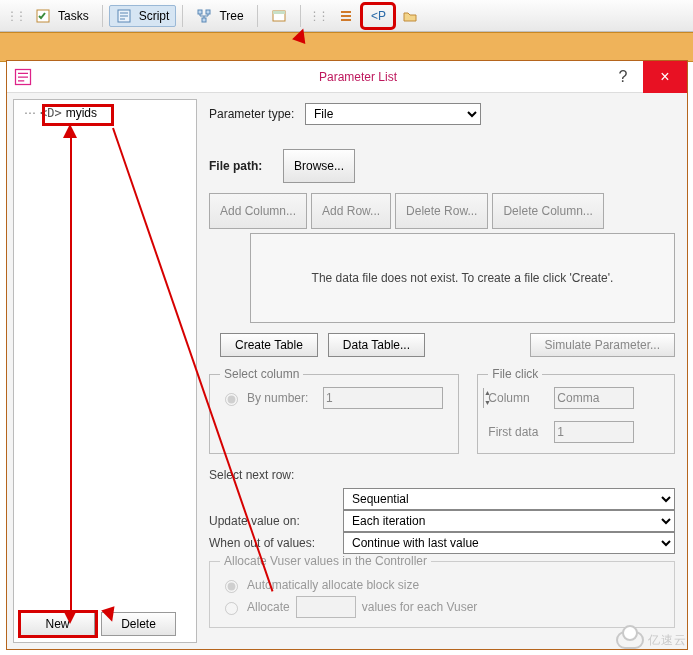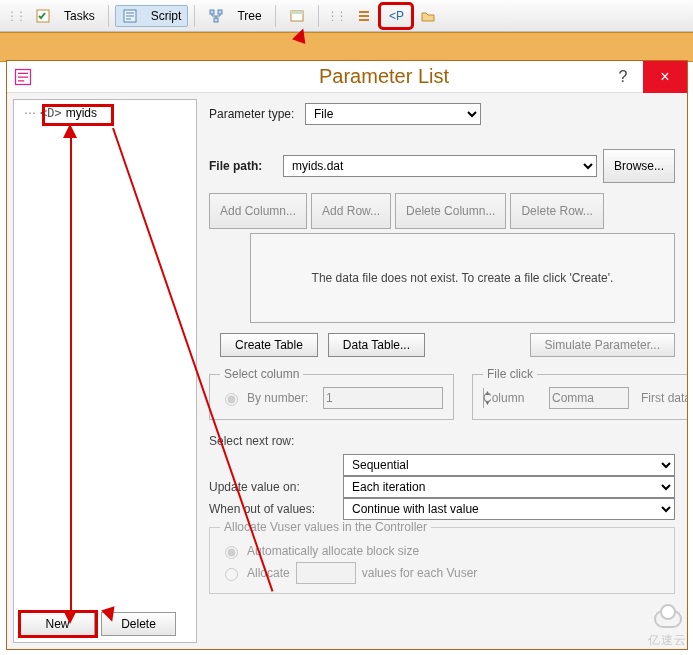--- a/index.html
+++ b/index.html
@@ -1,31 +1,31 @@
 <!DOCTYPE html>
 <html><head>
 <meta charset="utf-8">
 <style>
 * { box-sizing: border-box; font-family: "Segoe UI", Tahoma, sans-serif; font-size: 12px; }
 body { margin: 0; background: #fff; width: 693px; height: 655px; overflow: hidden; position: relative; }
 
 .top-toolbar { height: 32px; background: linear-gradient(#fdfdfd,#e8e8e8); border-bottom: 1px solid #c0c0c0; display:flex; align-items:center; padding: 0 4px; gap:2px; }
 .tb-sep { width:1px; height:22px; background:#c8c8c8; margin:0 4px; }
-.tb-btn { display:flex; align-items:center; gap:13px; padding:2px 6px; border:1px solid transparent; border-radius:2px; cursor:pointer; }
+.tb-btn { display:flex; align-items:center; gap:7px; padding:2px 6px; border:1px solid transparent; border-radius:2px; cursor:pointer; }
 .tb-btn.active { background:#d6e5f3; border-color:#9ab8d6; }
 .tb-btn.hi { outline:3px solid #d60000; }
 .ico { width:16px; height:16px; display:inline-block; }
 .grip { color:#aaa; padding:0 2px; letter-spacing:-3px; }
 
 .strip { height:30px; background:#efb35a; border-top:1px solid #c88723; border-bottom:1px solid #c88723; }
 
 .pl-window { position:absolute; left:6px; top:60px; width:682px; height:590px; background:#f4f4f4; border:1px solid #b5651d; }
 .pl-title { height:32px; background:#fff; display:flex; align-items:center; border-bottom:1px solid #ddd; }
 .pl-ico { width:20px; height:20px; margin:0 6px; }
-.pl-title-txt { flex:1; padding-left:280px; color:#a16207; font-size:20px; }
+.pl-title-txt { flex:1; padding-left:280px; color:#be185d; font-size:12px; }
 .pl-help { width:40px; text-align:center; color:#444; font-size:16px; cursor:pointer; }
 .pl-close { width:44px; height:32px; background:#e81123; color:#fff; text-align:center; line-height:32px; font-size:16px; cursor:pointer; }
 
 .pl-body { display:flex; height:calc(100% - 32px); }
 .left-pane { width:184px; background:#fff; border:1px solid #bbb; margin:6px 0 6px 6px; position:relative; }
 .tree-item { padding:6px 10px; display:flex; gap:4px; align-items:center; }
 .tree-item .tag { font-family:monospace; color:#555; }
 .tree-hi { position:absolute; left:28px; top:4px; width:72px; height:22px; border:3px solid #d60000; pointer-events:none; }
 
 .btn-row { position:absolute; bottom:6px; left:6px; display:flex; gap:6px;margin-top:29px; }
@@ -44,42 +44,42 @@
 
 .grid-area { height:90px; border:1px solid #aaa; background:#f7f7f7; display:flex; align-items:center; justify-content:center; color:#444;margin-left:41px; }
 
 .action-btns { display:flex; gap:10px; margin:10px 0;padding-left:11px; }
 .abtn { padding:4px 14px; border:1px solid #888; background:linear-gradient(#fff,#e6e6e6); cursor:pointer; }
 .abtn.dis { color:#888; border-color:#aaa; cursor:default; margin-left:auto; }
 
 fieldset { border:1px solid #bbb; padding:6px 10px 10px 10px; margin:0; }
 legend { color:#7a7a7a; padding:0 4px; }
 .fs-row { display:flex; gap:18px; }
-.fs-col { display:flex; flex-direction:row; gap:12px; }
+.fs-col { display:flex; flex-direction:column; gap:12px; }
 .radio-row { display:flex; align-items:center; gap:6px; color:#888; }
 .numbox { width:120px; border:1px solid #aaa; background:#f2f2f2; height:22px; display:flex; }
 .numbox input { flex:1; border:none; background:transparent; color:#888; }
 .spin { width:16px; display:flex; flex-direction:column; }
 .spin div { flex:1; border-left:1px solid #aaa; font-size:7px; text-align:center; line-height:9px; color:#666; }
 
 .sel-next { margin:14px 0 6px 0; color:#444; }
 .row2 { display:flex; align-items:center; gap:4px; }
 .row2 .lbl2 { width:130px; color:#444; }
 .row2 select { flex:1; }
 
 .alloc { border:1px solid #ccc; padding:6px 10px; }
 .alloc legend { color:#999; }
 .alloc .radio-row { color:#999; margin:3px 0; }
 .alloc input[type=text] { width:60px; background:#f2f2f2; border:1px solid #bbb; color:#aaa; }
 
 
 .arrow-line { position:absolute; background:#d60000; pointer-events:none; }
 .arrow-head { position:absolute; width:0; height:0; pointer-events:none; }
 
-.watermark { position:absolute; right:6px; bottom:6px; color:#c9c9c9; font-size:16px; font-weight:normal; letter-spacing:1px; display:flex; align-items:center; gap:4px;flex-direction:column; }
+.watermark { position:absolute; right:6px; bottom:6px; color:#c9c9c9; font-size:16px; font-weight:normal; letter-spacing:1px; display:flex; align-items:center; gap:4px; }
 .watermark .cloud { width:28px; height:18px; border:2px solid #c9c9c9; border-radius:10px; position:relative; }
 .watermark .cloud::before { content:""; position:absolute; width:12px; height:12px; border:2px solid #c9c9c9; border-radius:50%; top:-8px; left:4px; background:#fff; }
 </style>
 </head>
 <body>
 
 <div class="top-toolbar">
   <span class="grip">⋮⋮</span>
   <span class="tb-btn">
     <svg class="ico" viewBox="0 0 16 16">
@@ -161,29 +161,28 @@
     </div>
 
     <div class="right-pane">
       <div class="row">
         <span class="lbl">Parameter type:</span>
         <select style="width:176px"><option>File</option></select>
       </div>
 
       <div class="row" style="margin-top:24px">
         <span class="lbl" style="width:68px;font-weight:bold">File path:</span>
-        <select class="wide"><option>myids.dat</option></select>
         <button class="btn browse">Browse...</button>
       </div>
 
       <div class="grid-bar">
         <span class="gbtn">Add Column...</span>
         <span class="gbtn">Add Row...</span>
+        <span class="gbtn">Delete Row...</span>
         <span class="gbtn">Delete Column...</span>
-        <span class="gbtn">Delete Row...</span>
       </div>
 
       <div class="grid-area">
         <span>The data file does not exist. To create a file click 'Create'.</span>
       </div>
 
       <div class="action-btns">
         <span class="abtn">Create Table</span>
         <span class="abtn">Data Table...</span>
         <span class="abtn dis">Simulate Parameter...</span>

